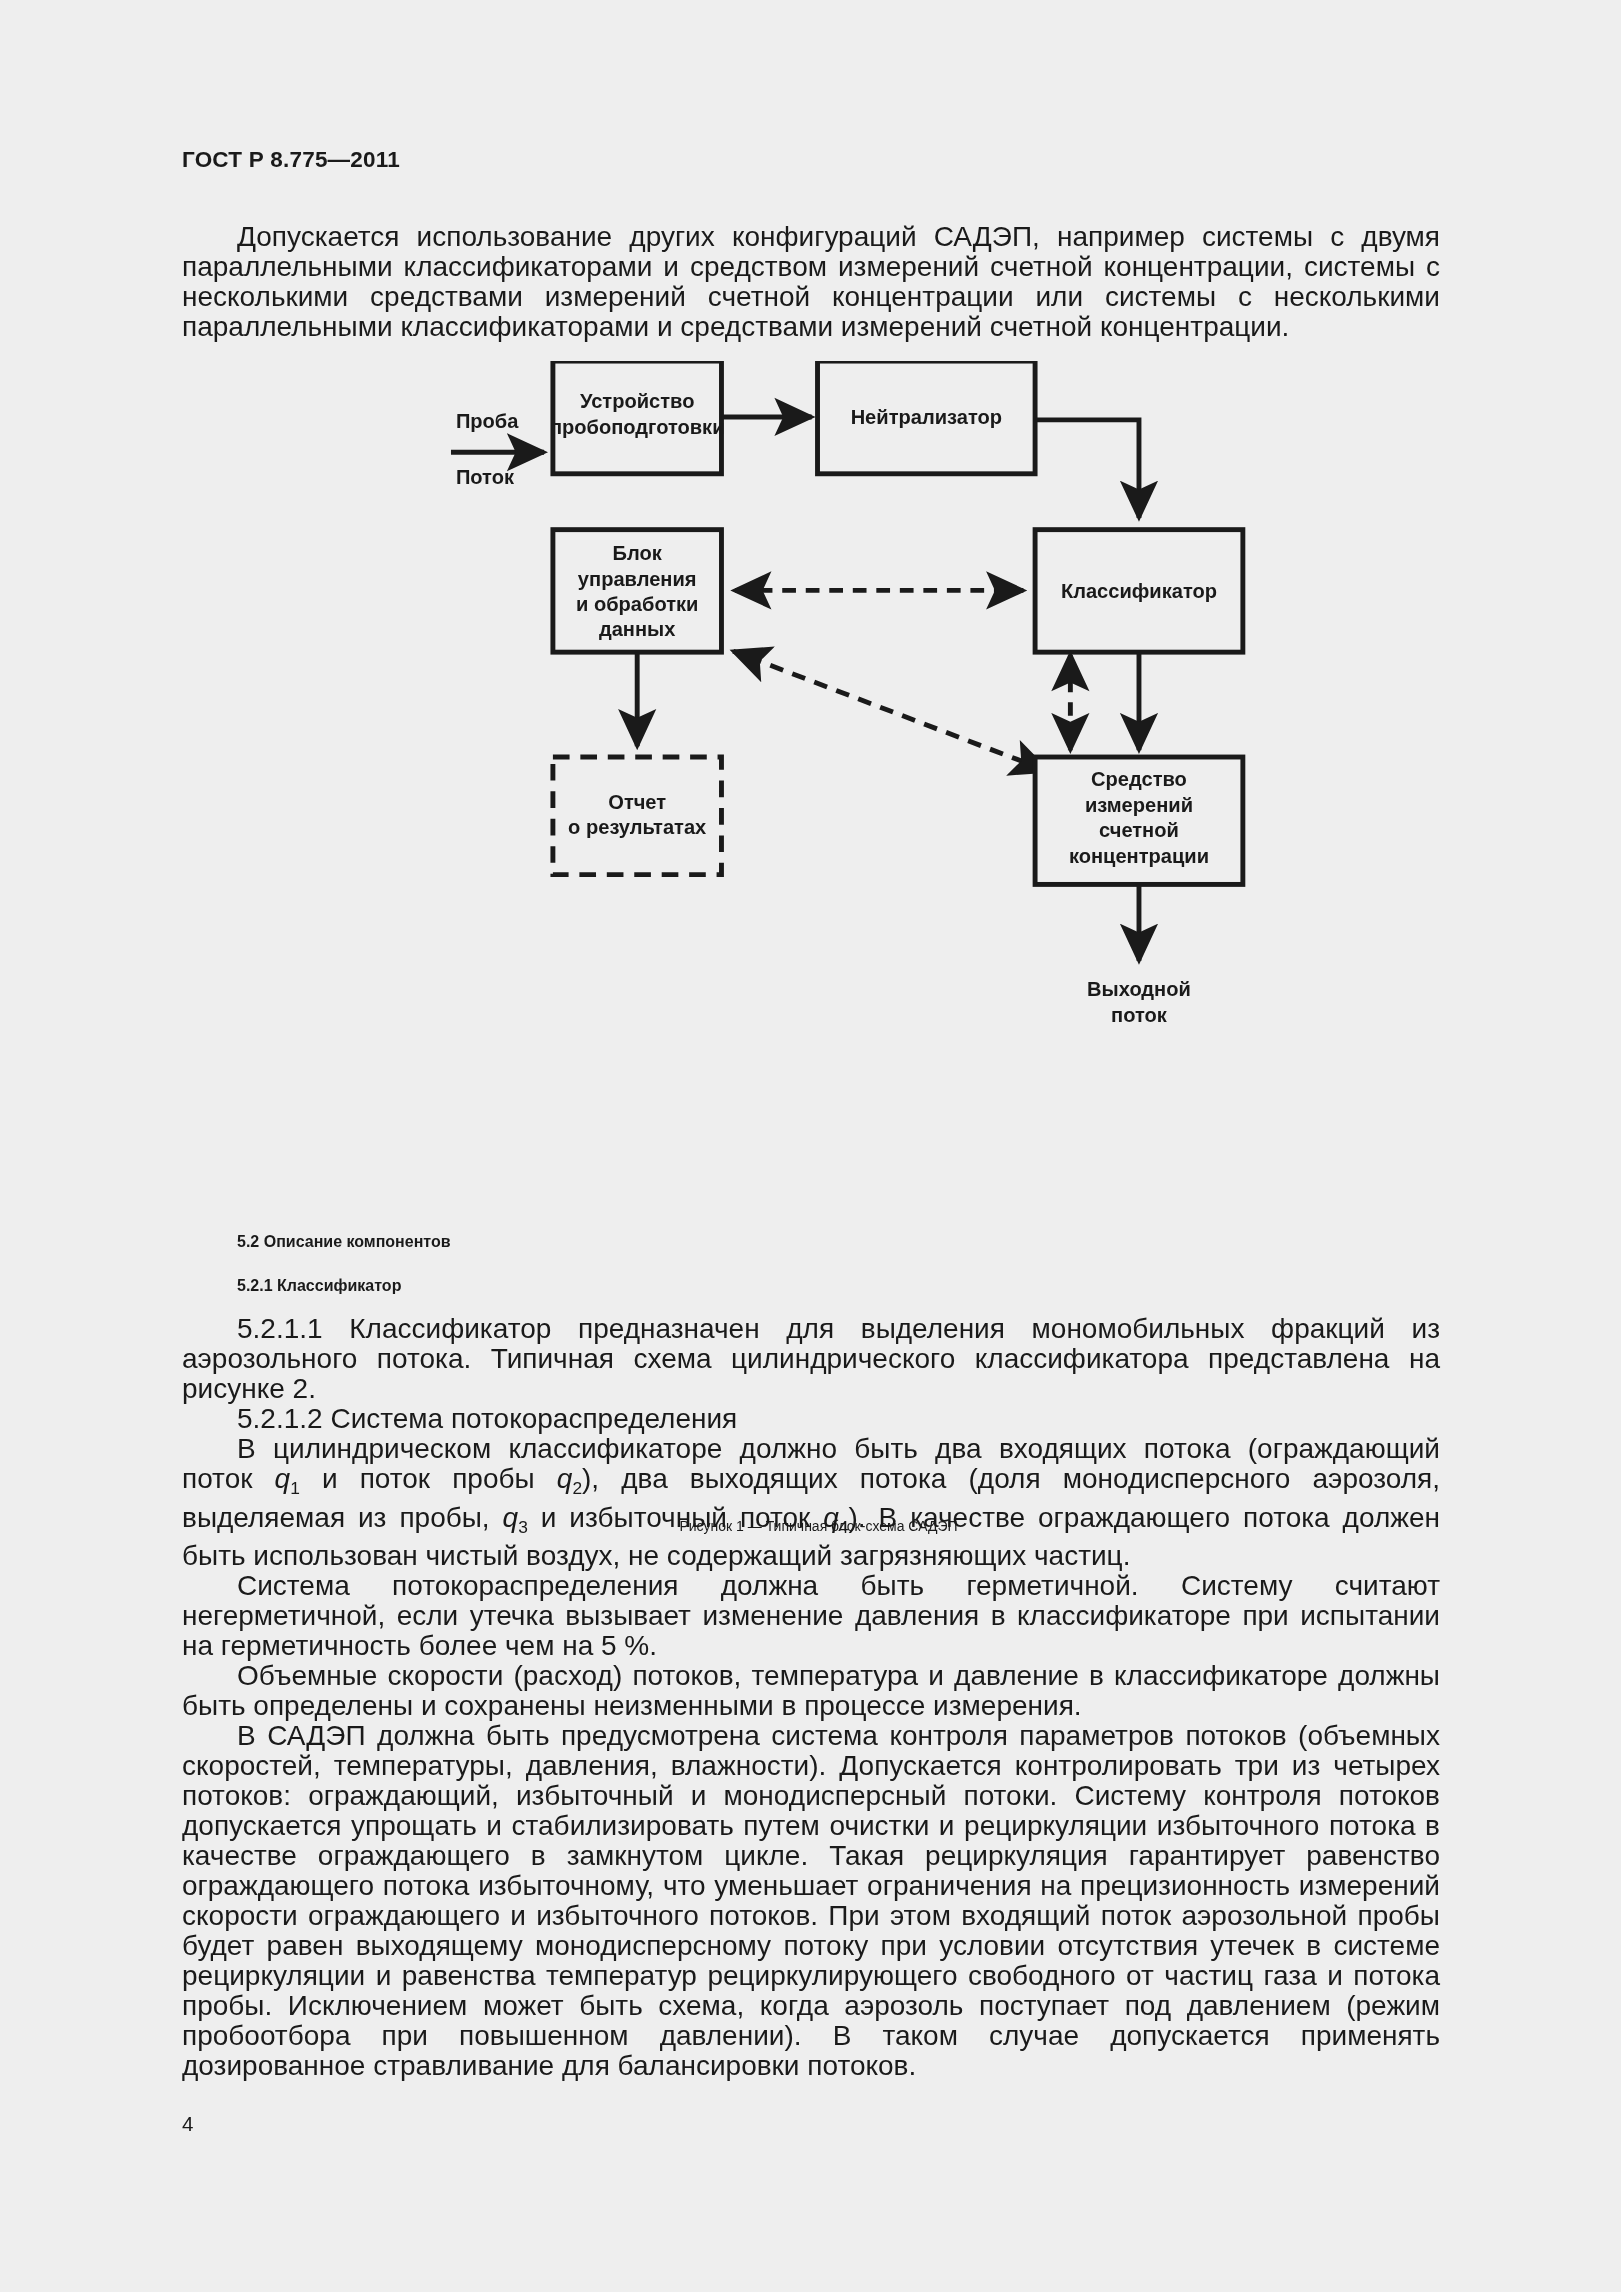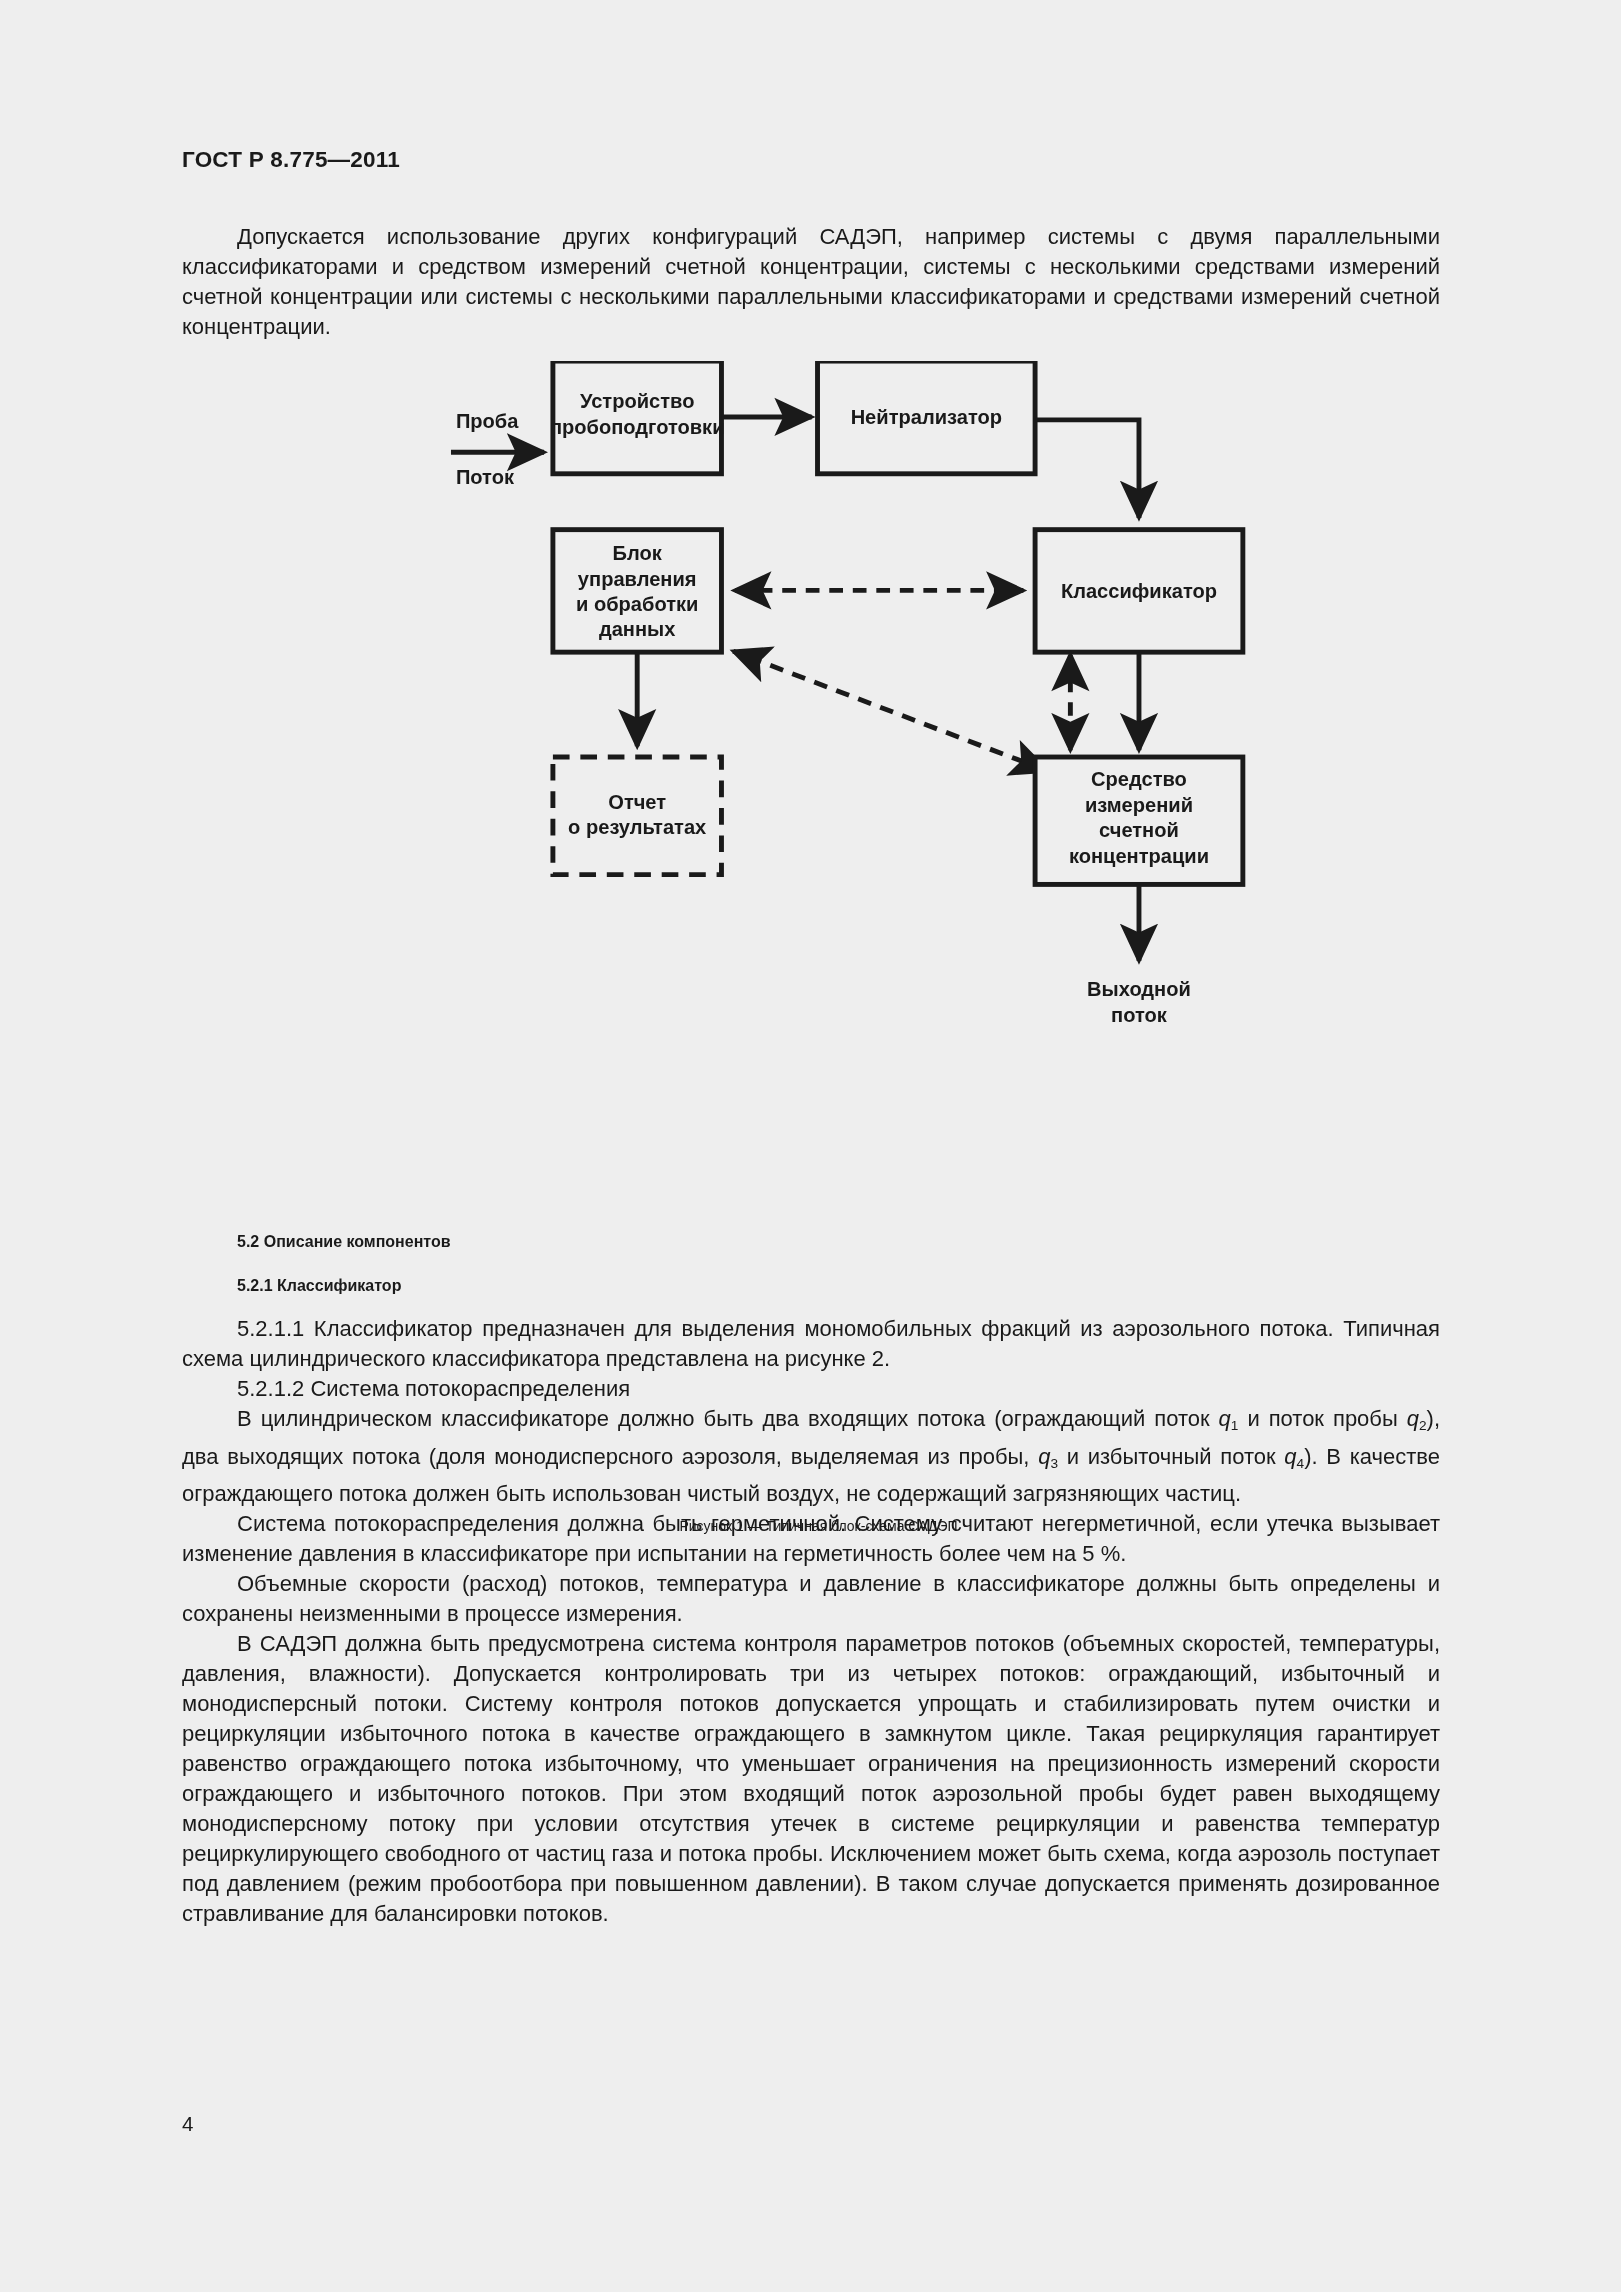--- a/index.html
+++ b/index.html
@@ -15,21 +15,21 @@
 
   .doc-header {
     position:absolute; left:182px; top:147px;
     font-size:22.5px; font-weight:bold; letter-spacing:0.2px;
   }
 
   .content { position:absolute; left:182px; top:222px; width:1258px; }
 
   p.body-text {
     margin:0 0 0 0;
-    font-size:22px;
+    font-size:28px;
     line-height:30px;
     text-align:justify;
     text-justify:inter-word;
     hyphens:none;
   }
   p.body-text.indent { text-indent:55px; }
   .sub { font-size:0.62em; vertical-align:-0.32em; font-style:normal; }
   .ital { font-style:italic; }
 
   h3.heading {

